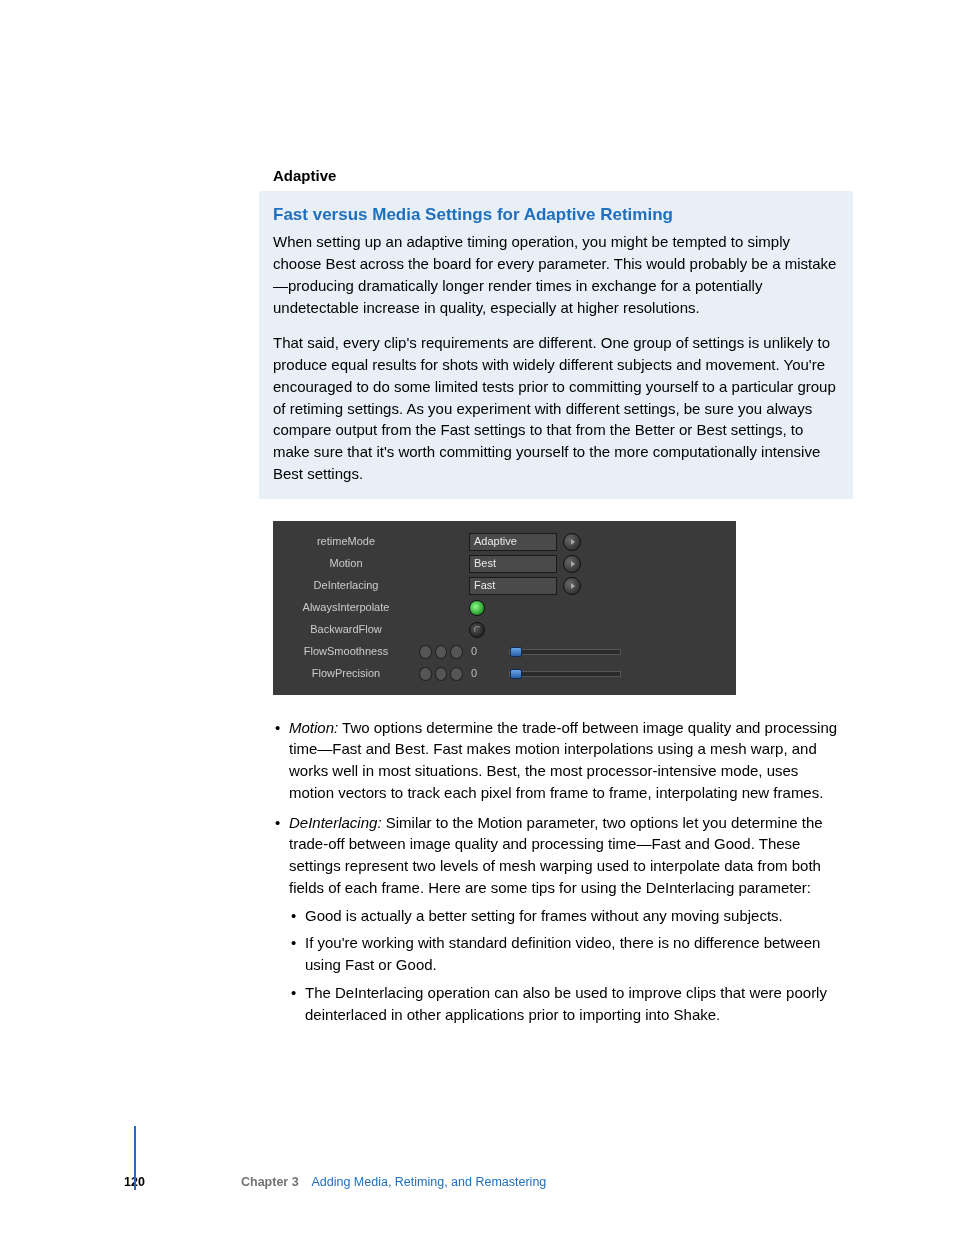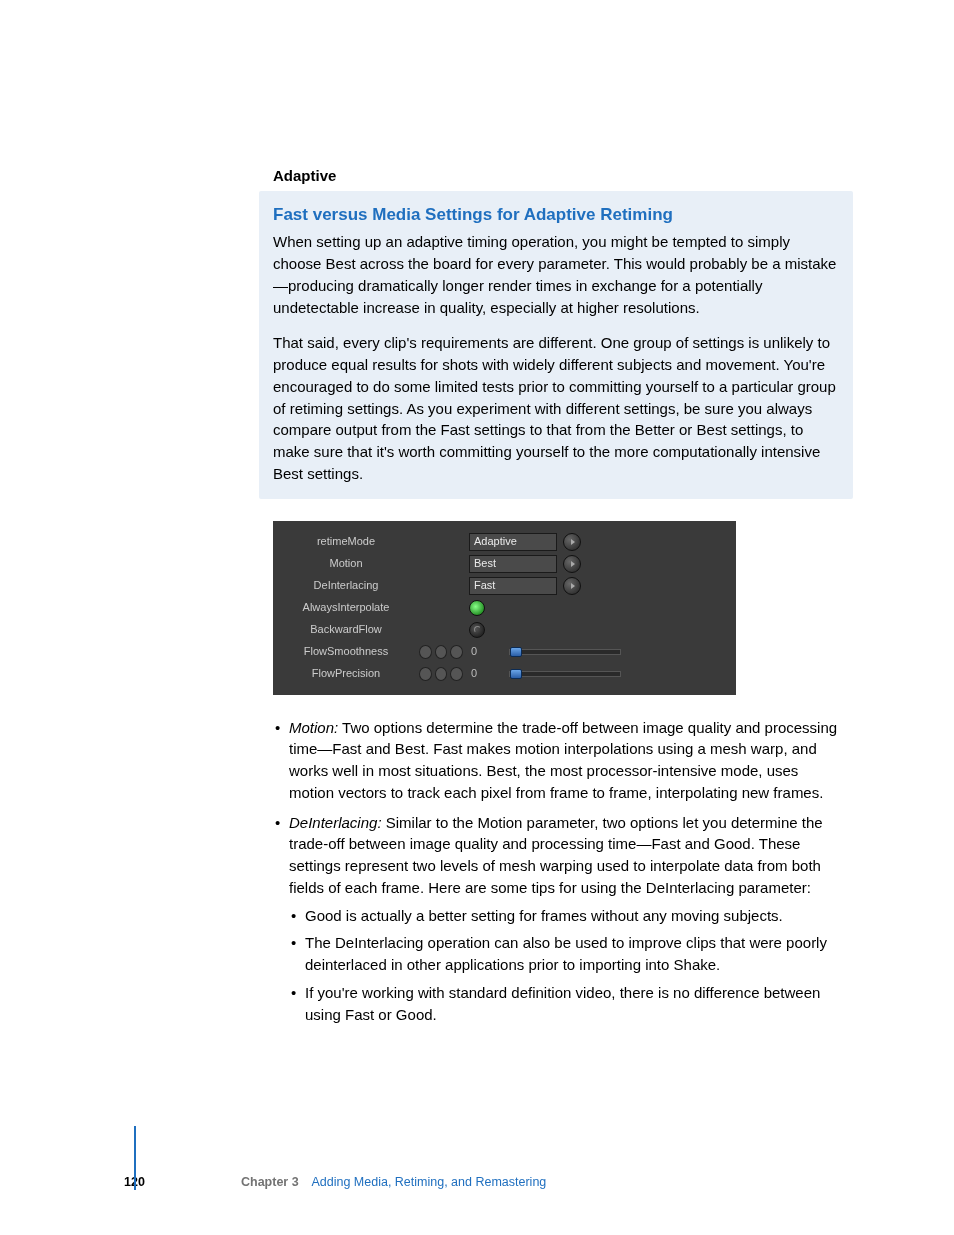--- a/index.html
+++ b/index.html
@@ -266,22 +266,22 @@
   </div>
 
   <ul class="lvl1">
     <li>
       <span class="term">Motion:</span><span>  Two options determine the trade-off between image quality and processing time—Fast and Best. Fast makes motion interpolations using a mesh warp, and works well in most situations. Best, the most processor-intensive mode, uses motion vectors to track each pixel from frame to frame, interpolating new frames.</span>
     </li>
     <li>
       <span class="term">DeInterlacing:</span><span>  Similar to the Motion parameter, two options let you determine the trade-off between image quality and processing time—Fast and Good. These settings represent two levels of mesh warping used to interpolate data from both fields of each frame. Here are some tips for using the DeInterlacing parameter:</span>
       <ul class="lvl2">
         <li>Good is actually a better setting for frames without any moving subjects.</li>
+        <li>If you're working with standard definition video, there is no difference between using Fast or Good.</li>
         <li>The DeInterlacing operation can also be used to improve clips that were poorly deinterlaced in other applications prior to importing into Shake.</li>
-        <li>If you're working with standard definition video, there is no difference between using Fast or Good.</li>
       </ul>
     </li>
   </ul>
 
   <div class="footer">
     <span class="page-number">120</span>
     <span class="chap-block">
       <span class="chap-label">Chapter 3</span>
       <span class="chap-title">Adding Media, Retiming, and Remastering</span>
     </span>

